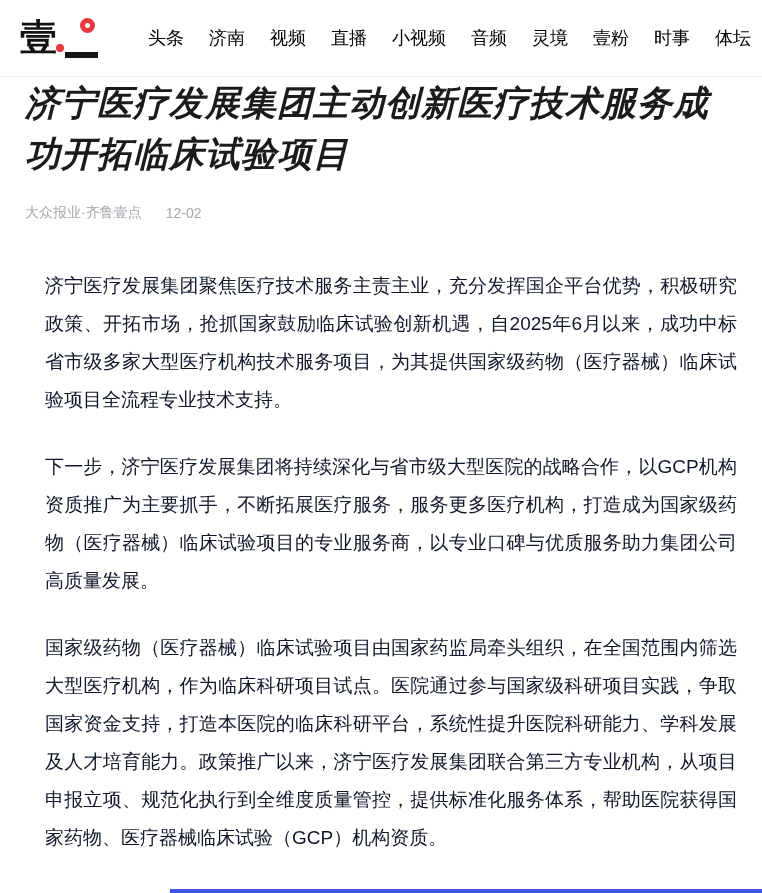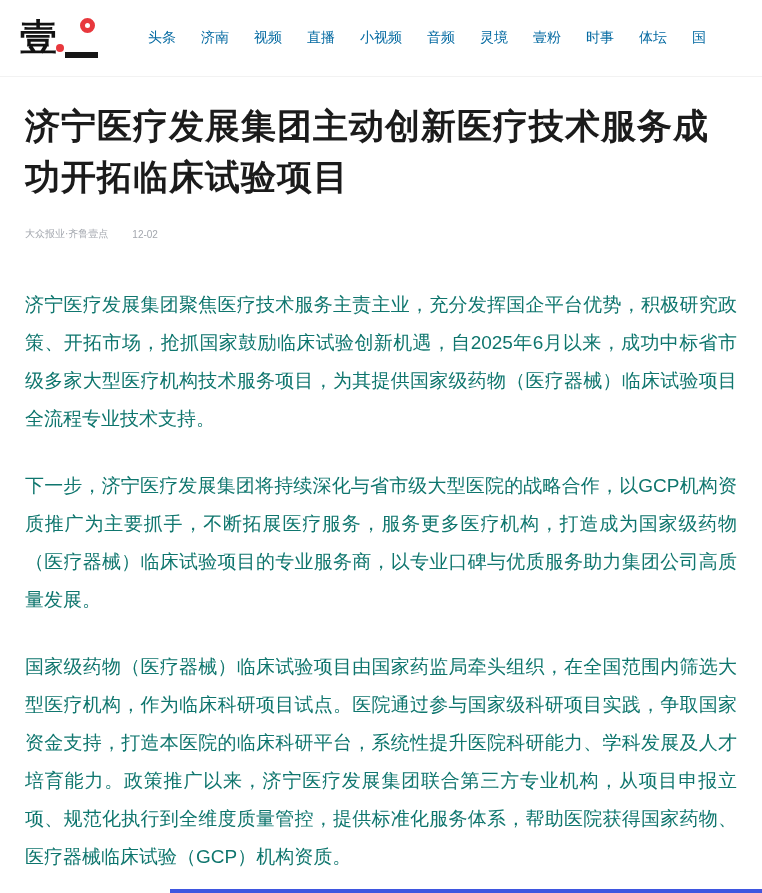--- a/index.html
+++ b/index.html
@@ -61,50 +61,51 @@
     width: 33px; height: 6px;
     background: #161616;
   }
   .nav {
     display: flex;
     gap: 25px;
     margin-left: 50px;
     flex: 0 0 auto;
   }
   .nav-item {
-    font-size: 14px;
-    color: #0369a1;
+    font-size: 18px;
+    color: #000000;
     cursor: pointer;
   }
 
   
   .article { padding: 0 25px; }
   .title {
-    margin-top: 23px;
     font-size: 35px;
     line-height: 51px;
     font-weight: 700;
     color: #1b1b1b;
     letter-spacing: 1px;
+    font-style: italic;
   }
   .meta {
     display: flex;
     align-items: center;
     gap: 24px;
     margin-top: 25px;
-    font-size: 10px;
+    font-size: 14px;
     color: #a3a7ae;
   }
   .body-text { margin-top: 45px; }
   .para {
     font-size: 19px;
     line-height: 38px;
-    color: #0f766e;
+    color: #0f172a;
     margin-bottom: 29px;
     text-align: justify;
+    margin-left: 20px;
   }
 
   
   .bottom-bar {
     position: absolute;
     bottom: 0;
     left: 170px;
     right: 0;
     height: 4px;
     background: #3f56e0;

